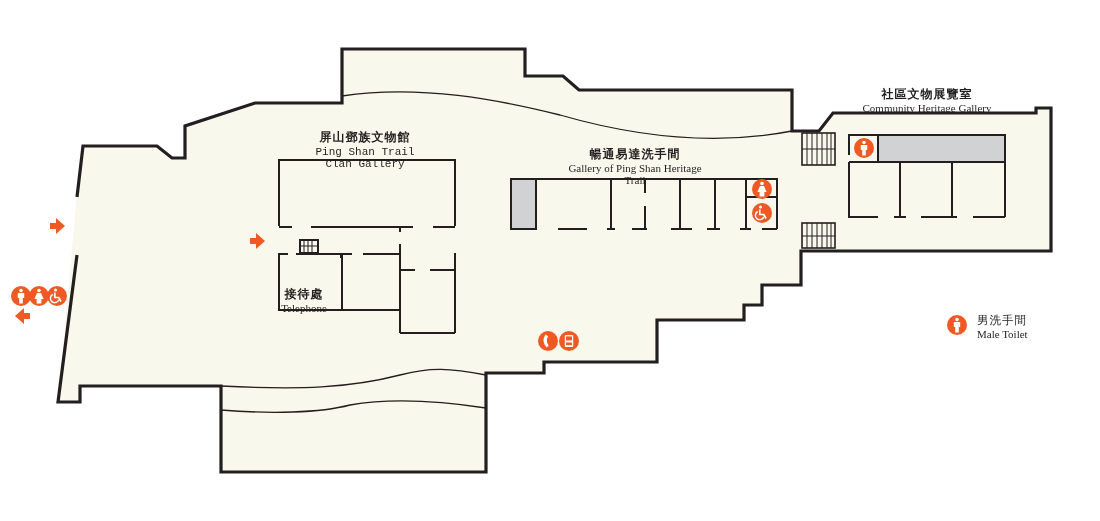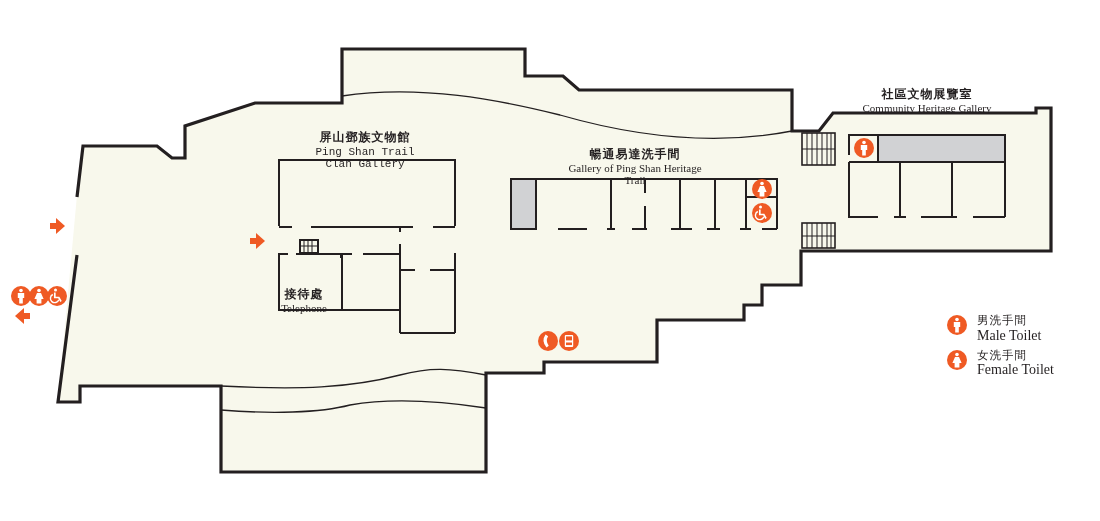--- a/index.html
+++ b/index.html
@@ -7,21 +7,21 @@
            font-family:"Liberation Serif", "DejaVu Serif", serif; }
     svg.plan { position:absolute; left:0; top:0; }
     .lbl { position:absolute; text-align:center; color:#231f20; line-height:1.15; }
     .lbl .zh { font-size:12px; letter-spacing:1px; font-weight:bold; }
     .lbl .en { font-size:11px; }
     .legend { position:absolute; left:946px; top:314px; width:150px; }
     .legend-item { display:flex; align-items:flex-start; height:34.5px; }
     .legend-item .ic { width:22px; height:22px; margin-right:9px; flex:none; }
     .legend-item .txt { line-height:1.2; color:#231f20; }
     .legend-item .zh { font-size:11.5px; letter-spacing:1px; }
-    .legend-item .en { font-size:14px; }
+    .legend-item .en { font-size:11px; }
   </style>
 </head>
 <body>
 
 <svg class="plan" width="1100" height="521" viewBox="0 0 1100 521">
   <defs>
     <g id="ico-male">
       <circle cx="0" cy="0" r="10" fill="#ef5a24"></circle>
       <circle cx="0" cy="-5.5" r="1.8" fill="#fff"></circle>
       <path d="M-3.2,-3 h6.4 v5 h-1.4 v5.5 h-3.6 v-5.5 h-1.4 z" fill="#fff"></path>
@@ -202,22 +202,13 @@
 <div class="legend">
   <div class="legend-item">
     <svg class="ic" viewBox="-11 -11 22 22">
         <use href="#ico-male"></use>
       </svg>
     <div class="txt">
         <div class="zh">男洗手間</div>
         <div class="en">Male Toilet</div>
       </div>
   </div>
-  <div class="legend-item">
-    <svg class="ic" viewBox="-11 -11 22 22">
-        <use href="#ico-female"></use>
-      </svg>
-    <div class="txt">
-        <div class="zh">女洗手間</div>
-        <div class="en">Female Toilet</div>
-      </div>
-  </div>
 </div>
 
 </body></html>

